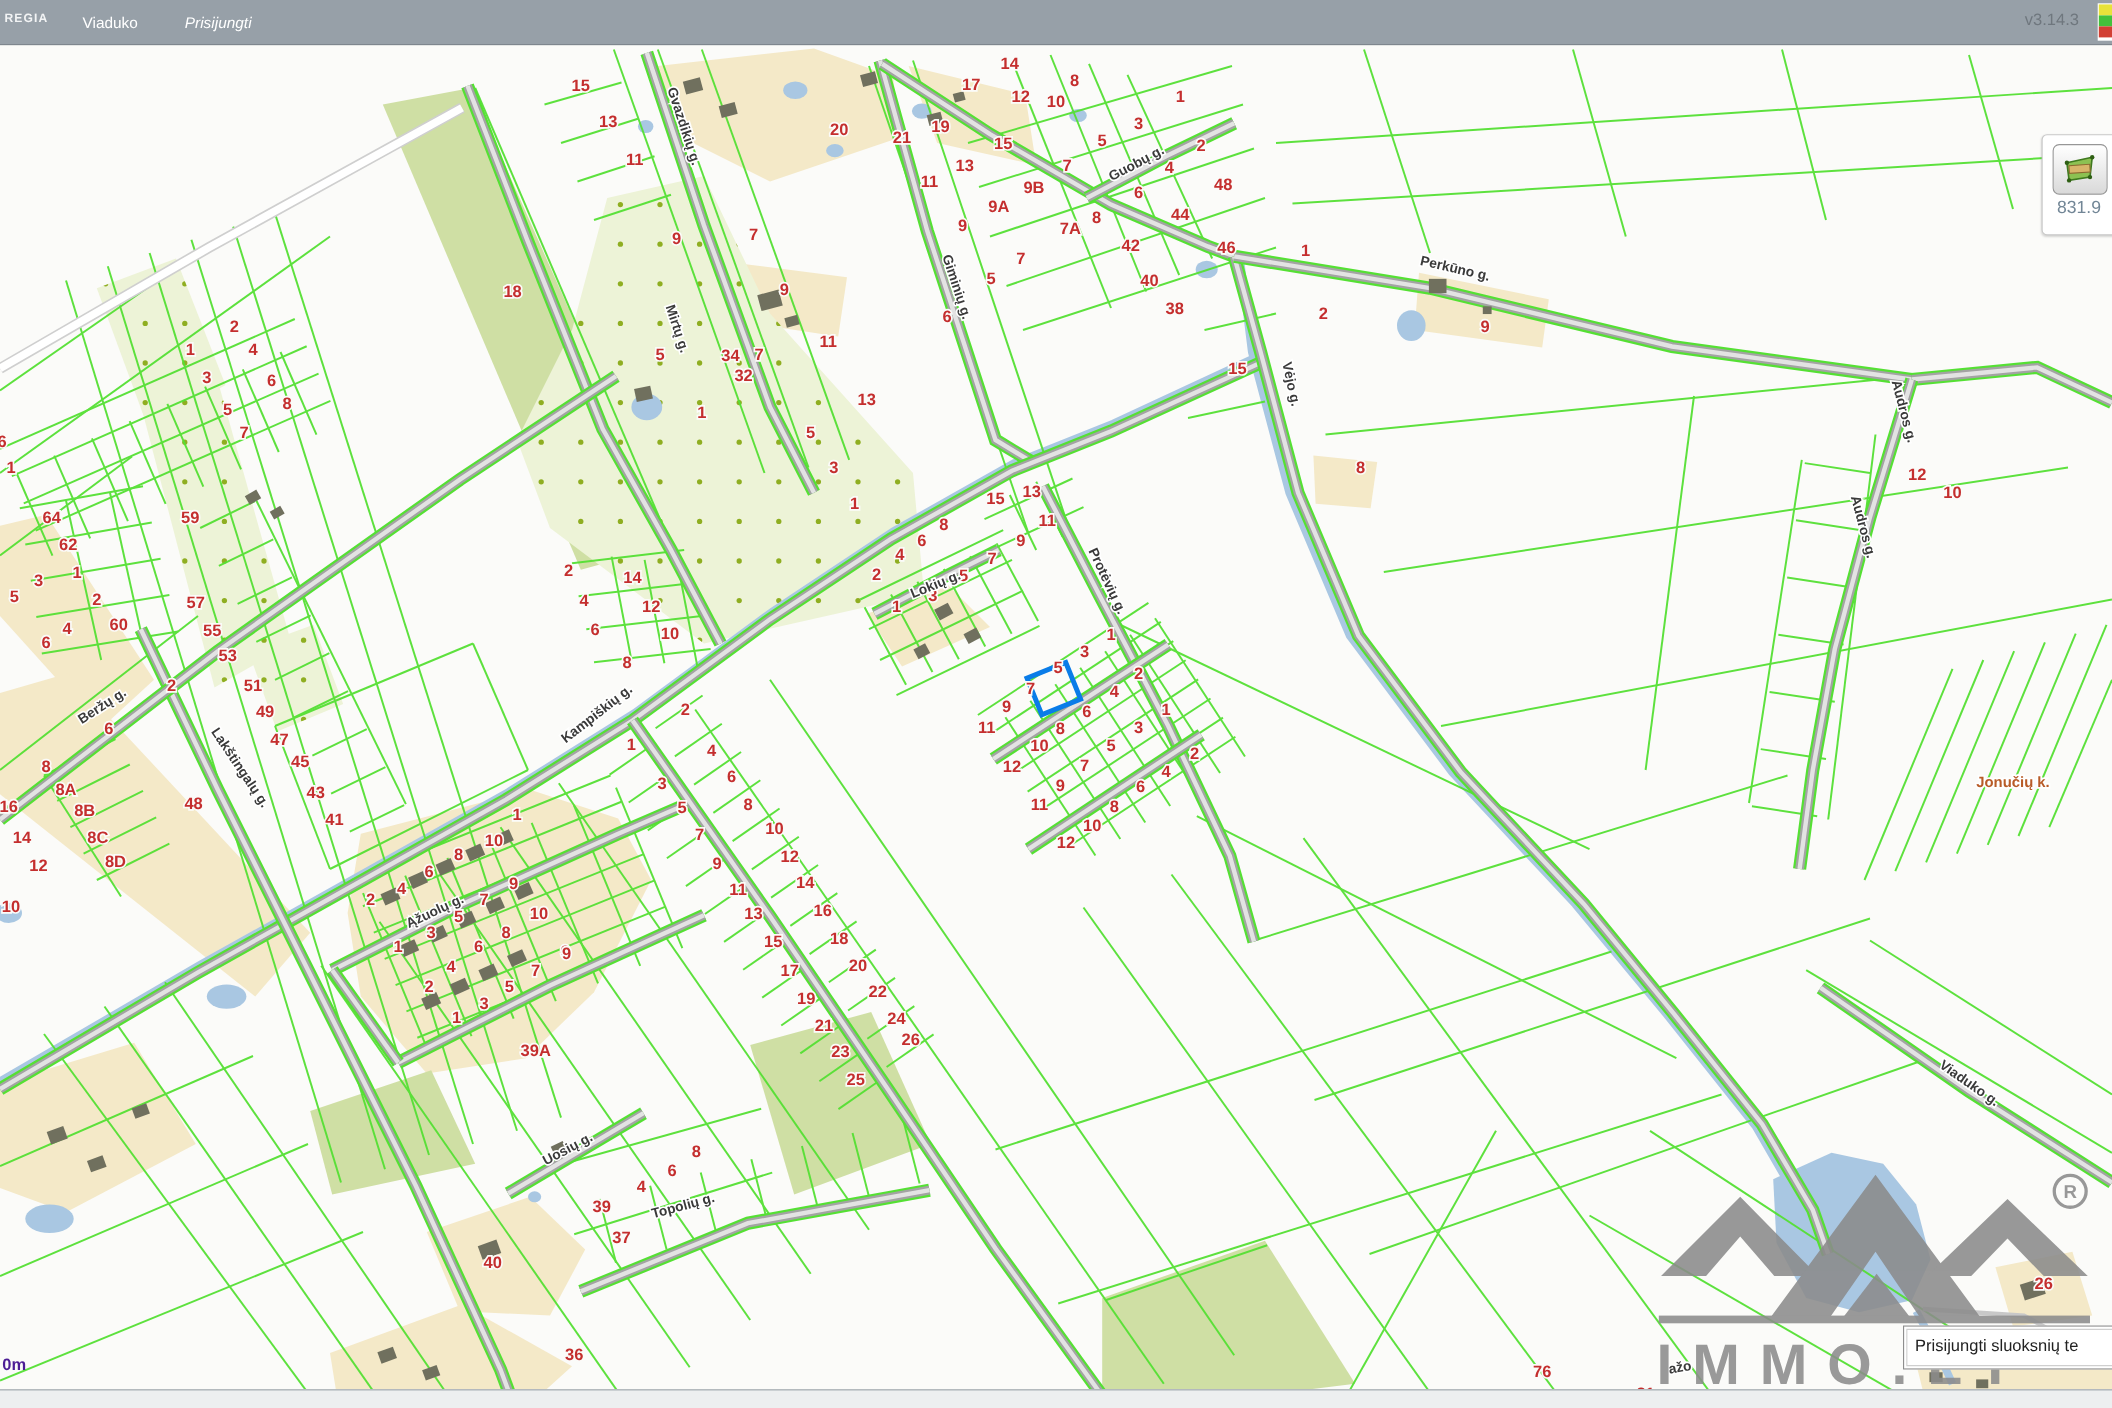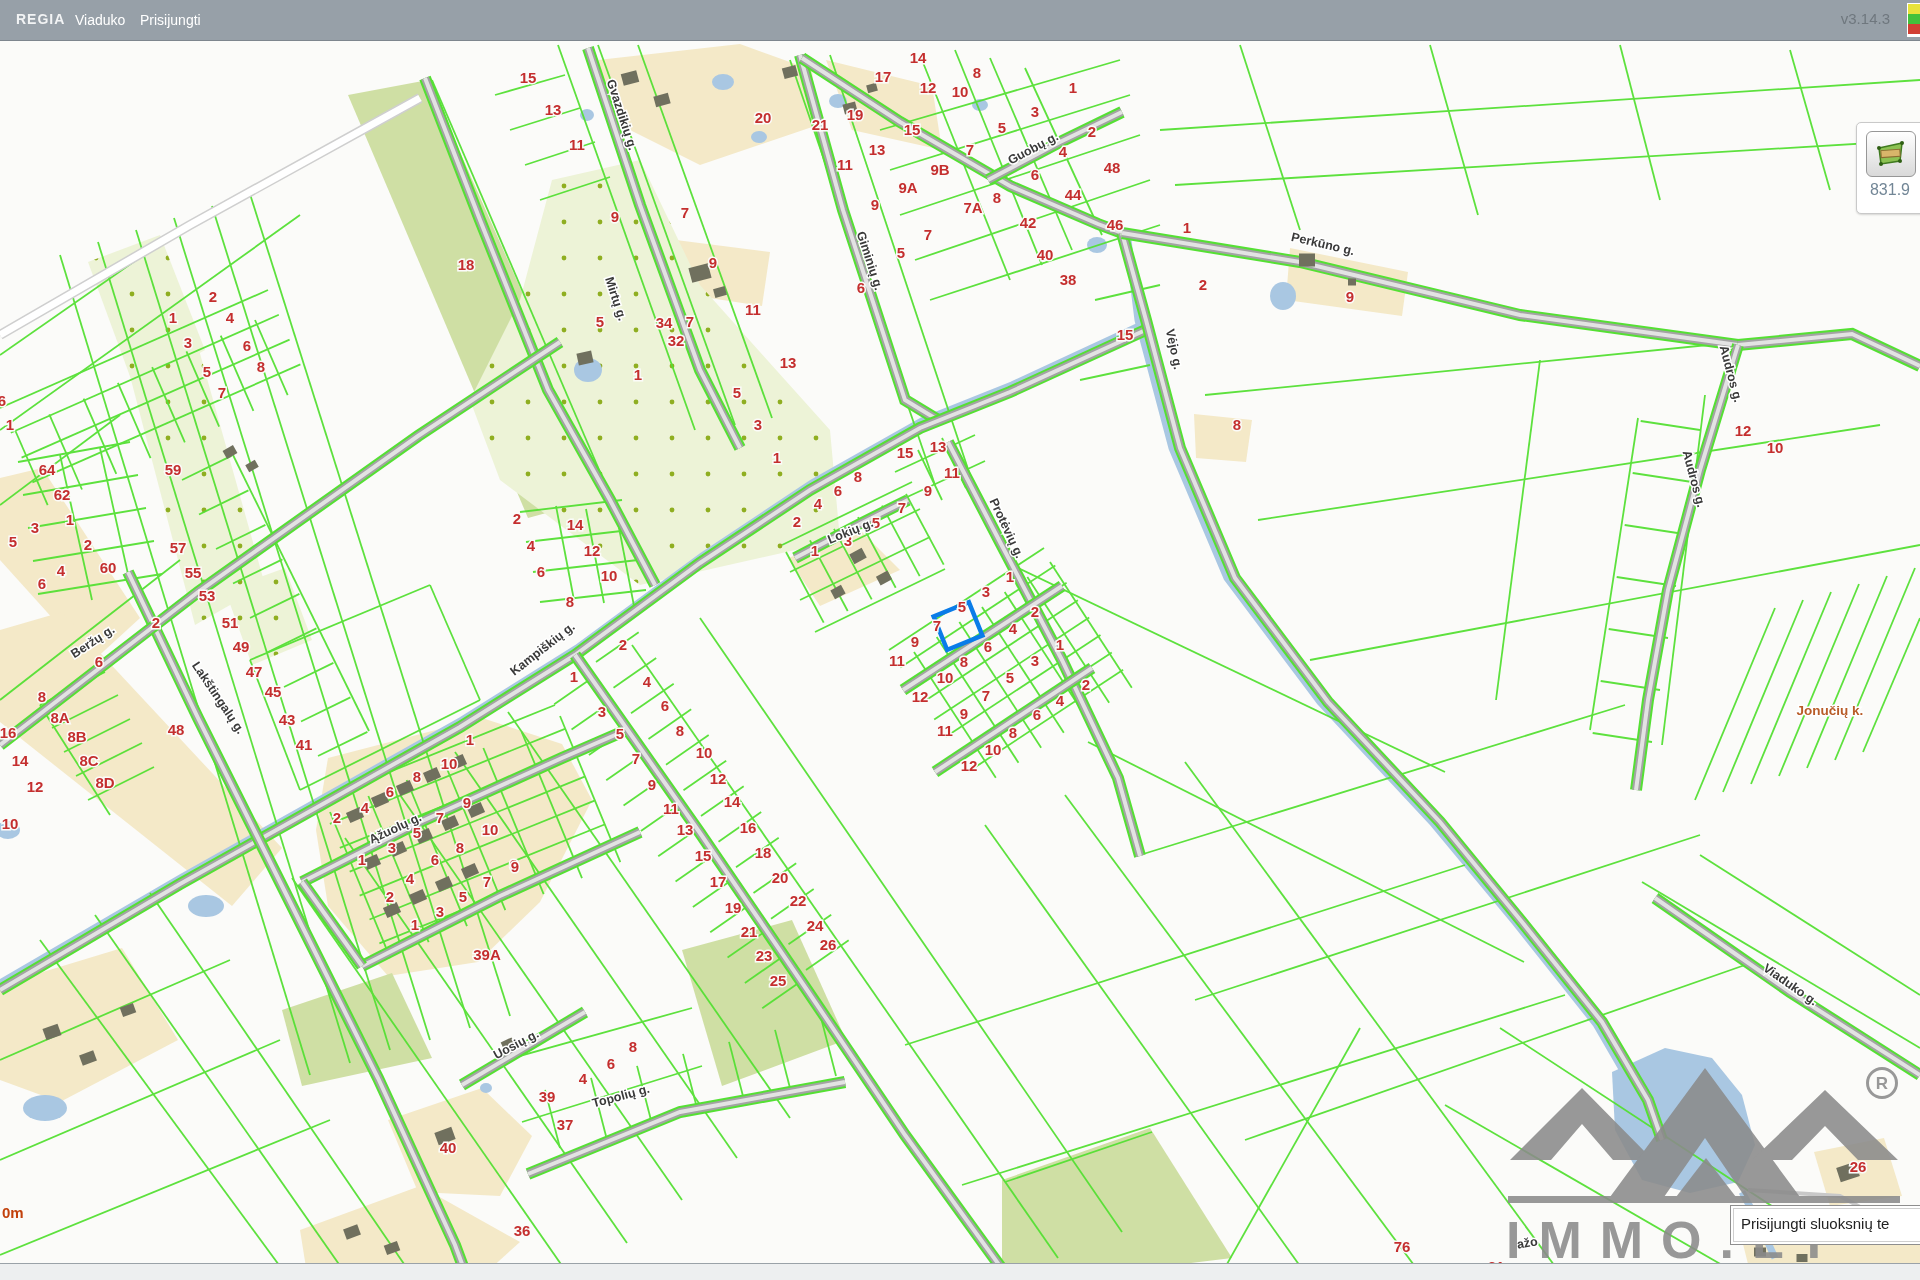--- a/index.html
+++ b/index.html
@@ -1,24 +1,24 @@
 <!DOCTYPE html>
 <html><head>
 <meta charset="utf-8">
 <style>
   html,body{margin:0;padding:0;width:1920px;height:1280px;overflow:hidden;
     font-family:"Liberation Sans",sans-serif;background:#fbfbf9;}
   
   #topbar{position:absolute;left:0;top:0;width:1920px;height:40px;background:#97a0a8;
     border-bottom:1px solid #7e868e;z-index:50;}
-  #brand{position:absolute;left:16px;top:11px;color:rgba(255,255,255,.88);font-weight:bold;
-    font-size:14px;letter-spacing:1px;cursor:pointer;}
+  #brand{position:absolute;left:4px;top:11px;color:rgba(255,255,255,.88);font-weight:bold;
+    font-size:11px;letter-spacing:1px;cursor:pointer;}
   .nav-item{position:absolute;top:12px;color:#ffffff;font-size:14px;cursor:pointer;}
   #nav-pagalba{left:75px;}
-  #nav-prisijungti{left:140px;}
+  #nav-prisijungti{left:168px;font-style:italic;}
   #version{position:absolute;right:30px;top:10px;color:#6f777e;font-size:15px;}
   #traffic{position:absolute;right:-3px;top:3px;width:16px;height:34px;background:#ffffff;
     padding:1px;box-sizing:border-box;}
   #traffic div{width:100%;height:10px;}
   
   #map{position:absolute;left:0;top:40px;width:1920px;height:1223px;background:#fbfbf9;cursor:crosshair;}
   #map svg{display:block;}
   
   #measure-panel{position:absolute;left:1856px;top:122px;width:76px;height:90px;background:#ffffff;
     border:1px solid #c9c9c9;border-radius:5px;box-shadow:0 1px 2px rgba(0,0,0,.15);z-index:40;}
@@ -26,22 +26,22 @@
     border-radius:6px;background:linear-gradient(#ffffff,#d9d9d9);cursor:pointer;}
   #measure-btn svg{margin:8px 0 0 8px;}
   #measure-value{position:absolute;left:0px;top:58px;width:66px;text-align:center;
     color:#728696;font-size:16px;}
   
   #layer-box{position:absolute;left:1730px;top:1205px;width:196px;height:38px;background:#ffffff;
     border:1px solid #8e8e8e;box-shadow:inset 0 0 0 2px #ffffff,inset 0 0 0 3px #cfcfcf;
     z-index:45;overflow:hidden;white-space:nowrap;}
   #layer-box span{display:inline-block;margin:9px 0 0 10px;font-size:15px;color:#222222;}
   
-  #scale-label{position:absolute;left:2px;top:1204px;font-size:15px;font-weight:bold;
-    color:#c2410c;z-index:30;}
+  #scale-label{position:absolute;left:2px;top:1232px;font-size:15px;font-weight:bold;
+    color:#4c1d95;z-index:30;}
   
   #footer{position:absolute;left:0;top:1263px;width:1920px;height:17px;background:#edeff0;
     border-top:1px solid #9aa2a8;z-index:30;}
 </style>
 </head>
 <body>
 
 <div id="topbar">
   <span id="brand">REGIA</span>
   <span class="nav-item" id="nav-pagalba">Viaduko</span>

